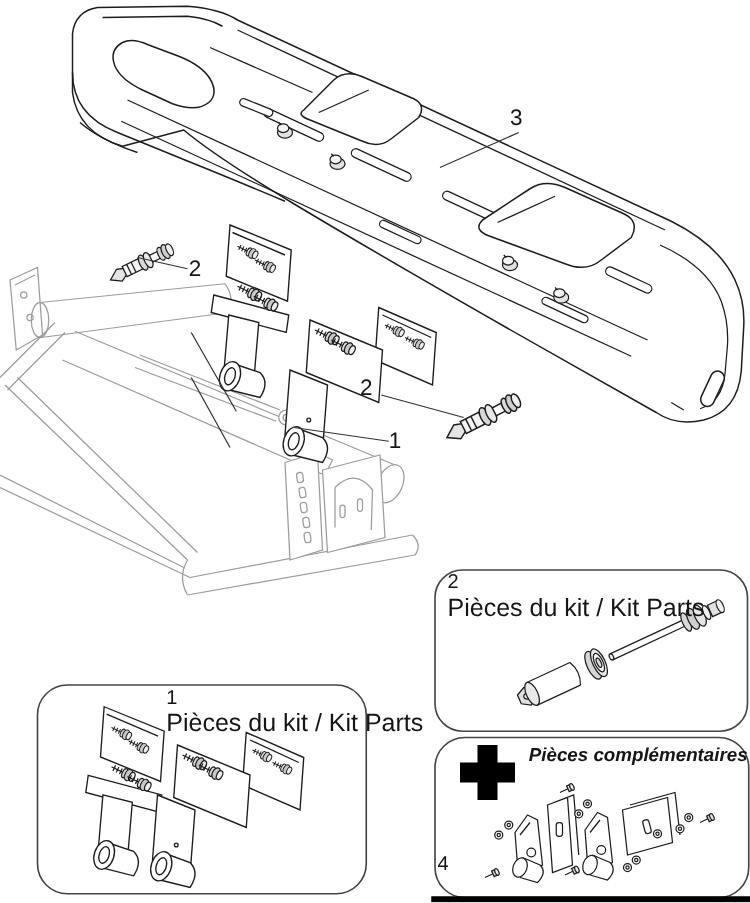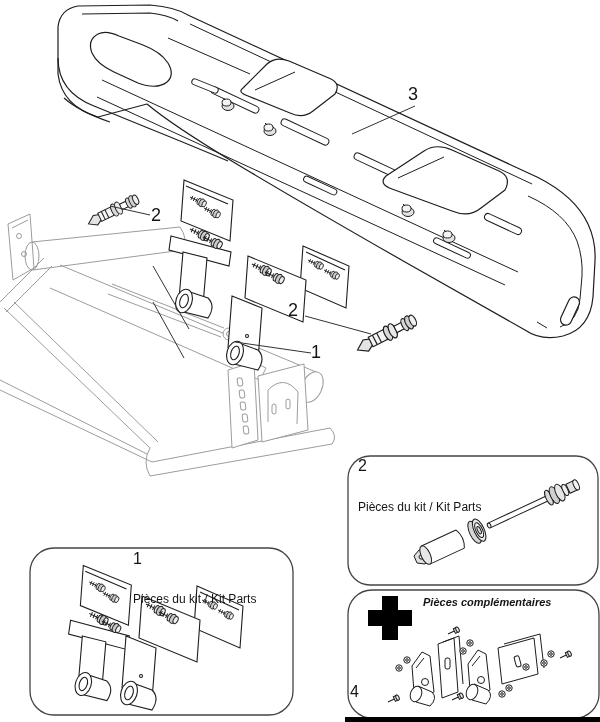--- a/index.html
+++ b/index.html
@@ -2,22 +2,22 @@
 <html><head>
 <meta charset="utf-8">
 <style>
   html,body{margin:0;padding:0;background:#fff;}
   .canvas{position:relative;width:600px;height:722px;background:#fff;overflow:hidden;
           font-family:"Liberation Sans",sans-serif;color:#111;}
   .canvas svg{position:absolute;left:0;top:0;}
   .label{position:absolute;white-space:nowrap;line-height:1;color:#151515;}
   .n{font-size:18px;}      
   .bn{font-size:16px;}     
-  .bt{font-size:12px;margin-top:24px;}     
-  .b4{font-size:11px;font-weight:bold;font-style:italic;}
+  .bt{font-size:20px;}     
+  .b4{font-size:15px;font-weight:bold;font-style:italic;}
 </style>
 </head>
 <body>
 
 <div class="canvas">
 
 <svg width="600" height="722" viewBox="0 0 600 722">
   <defs>
 
     <g id="boltH" stroke="#1d1d1d" stroke-width="1" fill="#fff">

